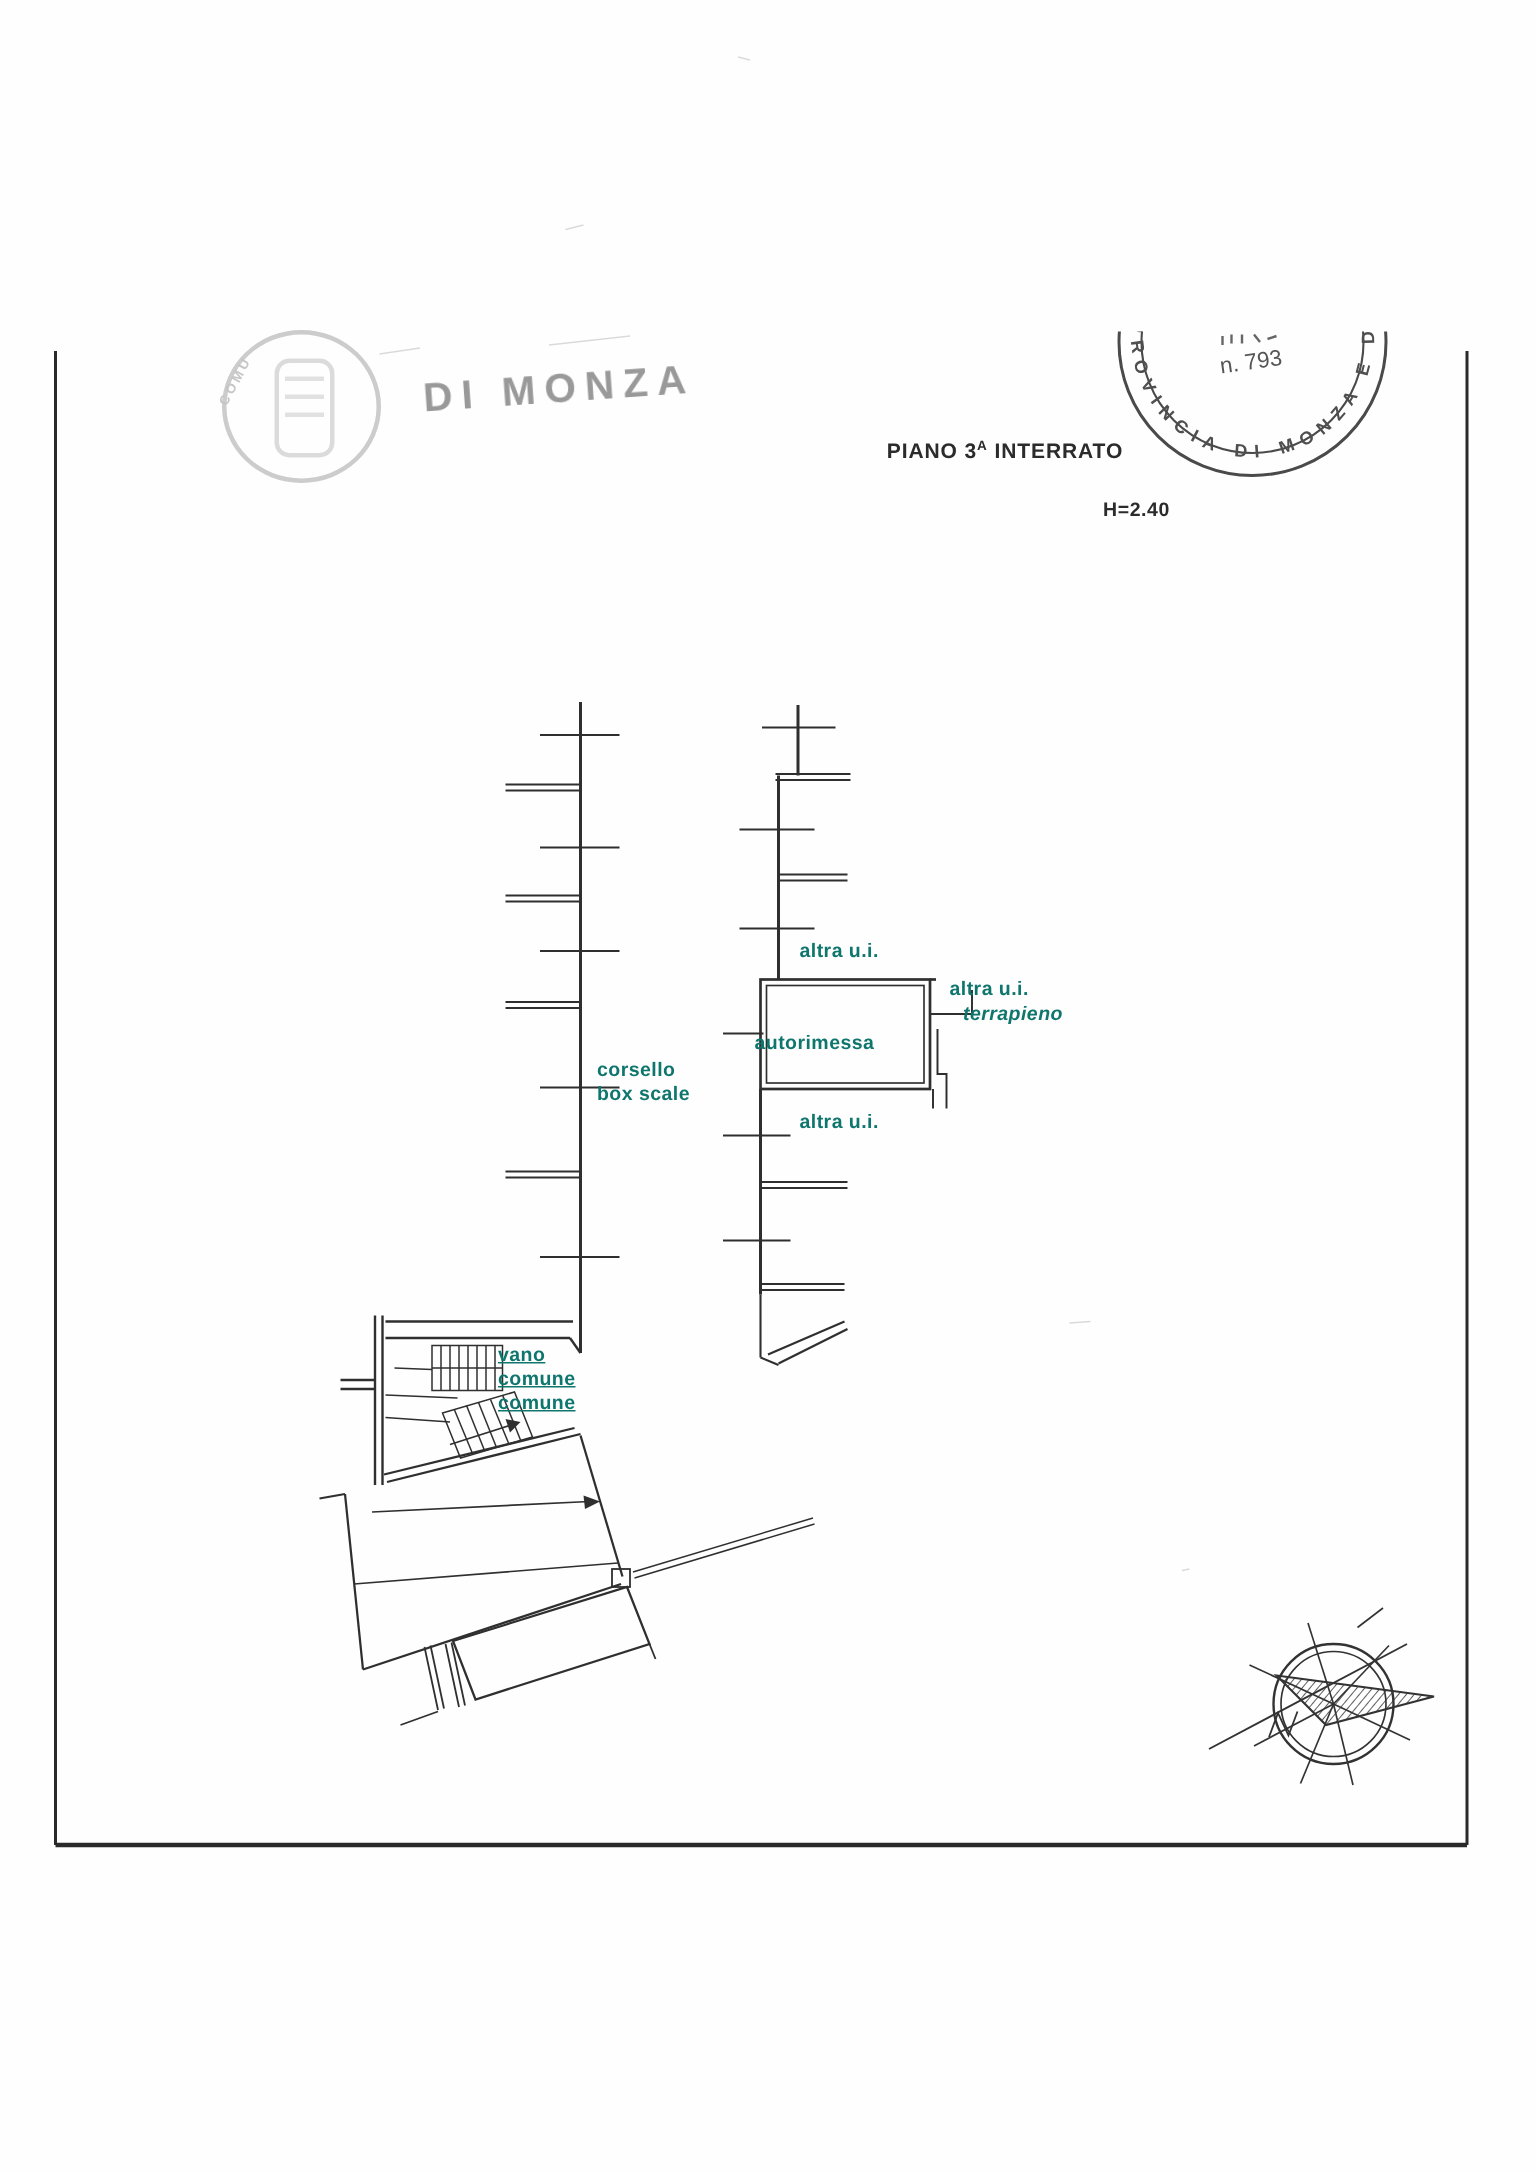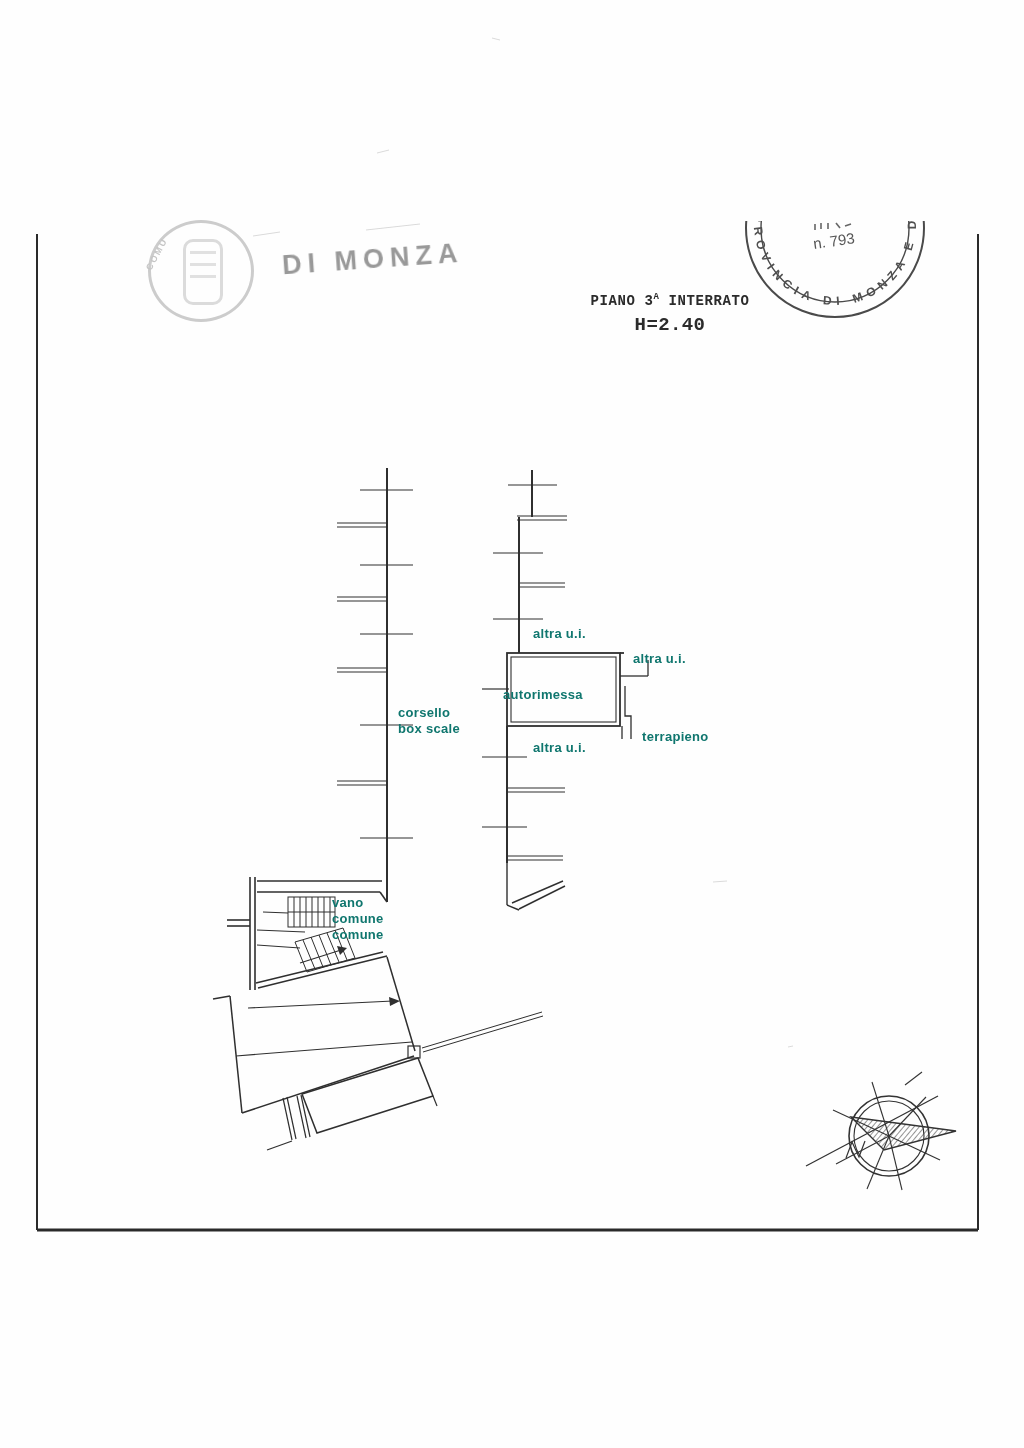--- a/index.html
+++ b/index.html
@@ -8,24 +8,24 @@
     background:#fefefe;
     font-family:"Liberation Sans","DejaVu Sans",sans-serif;
     color:#1e1e1e;
   }
   .lbl{
     position:absolute;font-size:13px;font-weight:600;color:#0f766e;
     letter-spacing:.3px;white-space:nowrap;line-height:16px;
   }
   .title-block{
     position:absolute;left:560px;top:292px;width:220px;text-align:center;
-    font-size:14px;font-weight:600;color:#2b2b2b;letter-spacing:.6px;font-family:Liberation Mono, monospace;
+    font-size:14px;font-weight:600;color:#2b2b2b;letter-spacing:.6px;
   }
   .title-block sup{font-size:9px;vertical-align:super;}
-  .title-h{margin-top:5px;font-size:19px;letter-spacing:.4px;}
+  .title-h{margin-top:23px;font-size:13px;letter-spacing:.4px;text-align:right;}
   
   .stamp-left{position:absolute;left:148px;top:220px;width:100px;height:96px;
     border:3px solid #bcbcbc;border-radius:50%;opacity:.75;filter:blur(.4px);}
   .stamp-left .emblem{position:absolute;left:32px;top:16px;width:34px;height:60px;
     border:3px solid #c4c4c4;border-radius:10px;opacity:.8;}
   .stamp-left .emblem i{display:block;height:3px;background:#cfcfcf;margin:9px 4px 0 4px;}
   .stamp-left .arc{position:absolute;left:-12px;top:26px;font-size:9px;color:#b3b3b3;
     letter-spacing:2px;transform:rotate(-62deg);font-weight:700;}
   .dimonza{
     position:absolute;left:282px;top:244px;font-size:27px;font-weight:600;
@@ -254,21 +254,21 @@
     <div class="title-h">H=2.40</div>
   </div>
 
   <div class="lbl" style="left:533px;top:626px;">altra u.i.</div>
   <div class="lbl" style="left:633px;top:651px;">altra u.i.</div>
   <div class="lbl" style="left:398px;top:705px;">
     <div>corsello</div>
     <div>box scale</div>
   </div>
   <div class="lbl" style="left:503px;top:687px;">autorimessa</div>
-  <div class="lbl" style="left:642px;top:729px;">terrapieno</div>
+  <div class="lbl" style="left:642px;top:668px;font-style:italic;">terrapieno</div>
   <div class="lbl" style="left:533px;top:740px;">altra u.i.</div>
-  <div class="lbl" style="left:332px;top:895px;line-height:16px;">
+  <div class="lbl" style="left:332px;top:895px;line-height:16px;text-decoration:underline;">
     <div>vano</div>
     <div>comune</div>
     <div>comune</div>
   </div>
 
 </div>
 
 </body></html>

